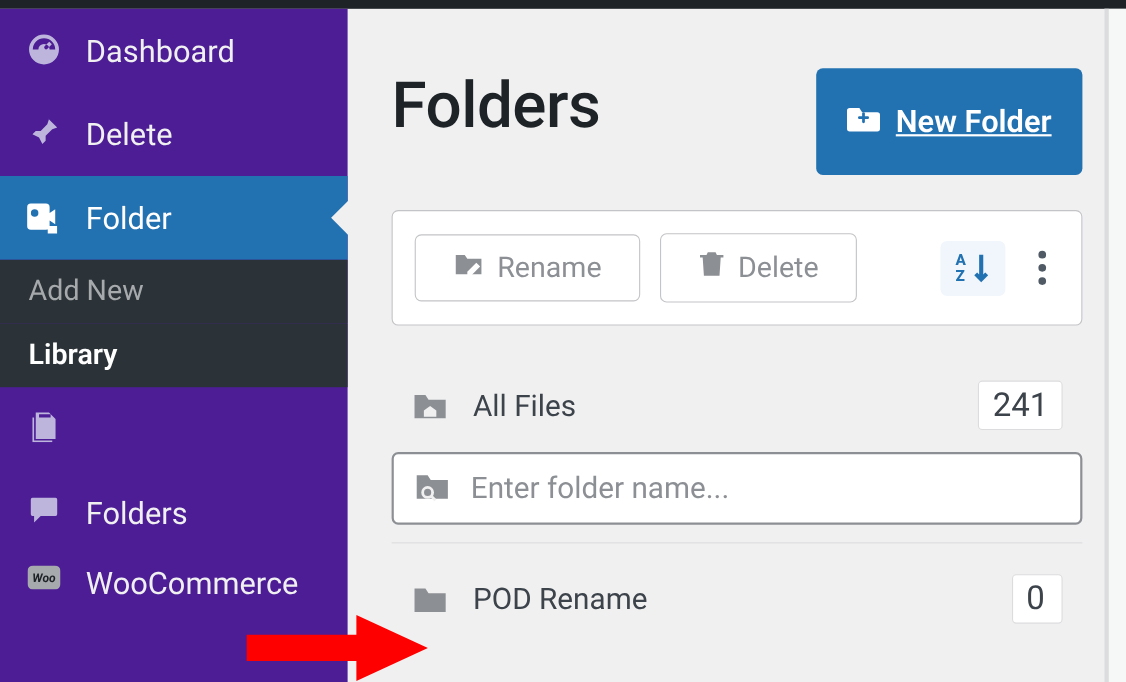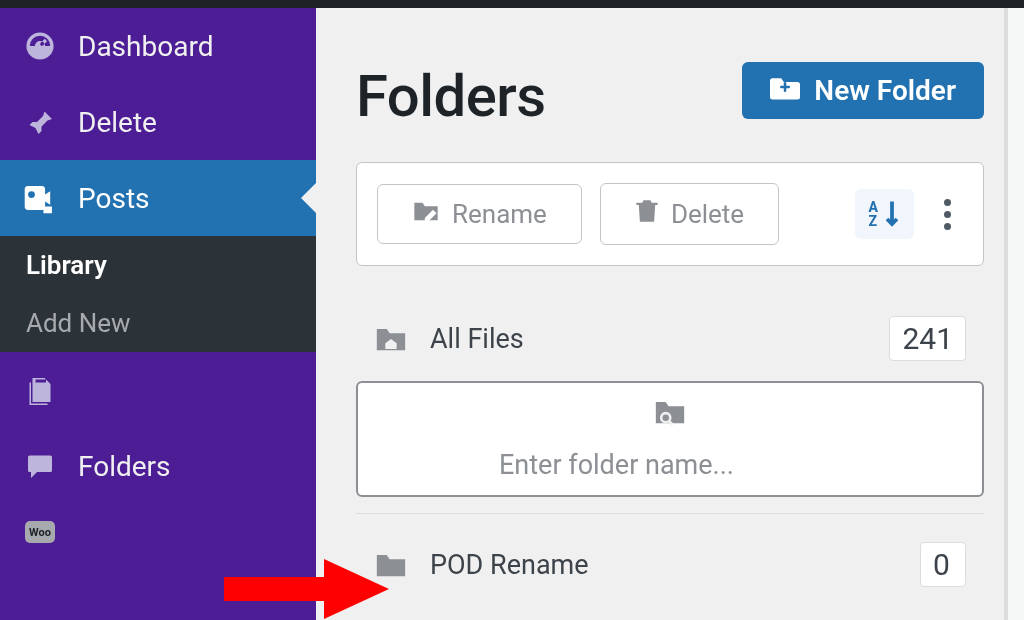--- a/index.html
+++ b/index.html
@@ -10,36 +10,36 @@
   .layout { display: flex; height: 612px; }
 
   
   .sidebar { width: 316px; background: #4c1d95; color: #f0f0f1; display: flex; flex-direction: column; font-size: 28px; }
   .sb-item { display: flex; align-items: center; gap: 20px; padding: 20px 22px; color: #f0f0f1; cursor: pointer; position: relative; }
   .sb-item.active { background: #2271b1; color: #fff; }
   .sb-item.active::after {
     content: ""; position: absolute; right: -1px; top: 50%; transform: translateY(-50%);
     border-top: 16px solid transparent; border-bottom: 16px solid transparent; border-right: 16px solid #f0f0f1;
   }
-  .sb-icon { width: 36px; height: 36px; display: flex; align-items: center; justify-content: center; color: rgba(240,246,252,.7); }
+  .sb-icon { width: 36px; height: 36px; display: flex; align-items: flex-start; justify-content: center; color: rgba(240,246,252,.7); font-style: italic; }
   .sb-item.active .sb-icon { color: #fff; }
   .sb-sub { padding: 14px 22px 14px 26px; background: #2c3338; font-size: 26px; cursor: pointer; }
   .sb-sub.current { color: #fff; font-weight: 600; }
   .sb-sub.dim { color: #a7aaad; }
   .sb-item .label { flex: 1; }
   .truncated { white-space: nowrap; overflow: hidden; }
   .sb-item.partial { padding-top: 10px; padding-bottom: 0; height: 40px; align-items: flex-start; }
 
   
   .main { flex: 1; padding: 54px 40px 0 40px; position: relative; }
   .hdr { display: flex; justify-content: space-between; align-items: flex-start; margin-bottom: 32px; }
   .title { font-size: 58px; font-weight: 500; color: #1d2327; letter-spacing: -0.5px; }
   .new-folder-btn {
     background: #2271b1; color: #fff; border: none; border-radius: 6px;
-    padding: 12px 28px; font-size: 28px; font-weight: 600; display: flex; align-items: center; gap: 14px; cursor: pointer;
+    padding: 32px 28px; font-size: 28px; font-weight: 600; display: flex; align-items: center; gap: 14px; cursor: pointer; text-decoration: underline;
   }
 
   .toolbar {
     background: #fff; border: 1px solid #c3c4c7; border-radius: 6px;
     padding: 20px; display: flex; align-items: center; gap: 18px; margin-bottom: 36px;
   }
   .tb-btn {
     border: 1px solid #c3c4c7; background: #fff; border-radius: 6px;
     padding: 14px 34px; font-size: 26px; color: #8c8f94; display: flex; align-items: center; gap: 12px; cursor: pointer;
   }
@@ -61,21 +61,21 @@
     background: #fff; border: 1px solid #dcdcde; border-radius: 4px; padding: 4px 12px;
     font-size: 30px; color: #3c434a; min-width: 46px; 
   }
   .folder-row.sys { color: #3c434a; }
   .folder-row.selected { background: #f0f0f1; }
   .folder-row.selected .flabel { color: #2271b1; }
   .folder-row.selected .ficon { color: #2271b1; }
 
   .search-row {
     display: flex; align-items: center; gap: 18px; background: #fff; border: 2px solid #8c8f94;
-    border-radius: 6px; padding: 14px 18px; margin: 4px 0 16px 0; flex-direction: column;
+    border-radius: 6px; padding: 14px 18px; margin: 4px 0 16px 0;
   }
   .search-row .ficon { color: #8c8f94; }
   .search-row input {
     border: none; outline: none; font-size: 27px; color: #3c434a; flex: 1; background: transparent;
   }
   .search-row input::placeholder { color: #8c8f94; }
 
   .divider { height: 1px; background: #dcdcde; margin: 6px 0 14px 0; }
 
   
@@ -112,25 +112,25 @@
       </span>
       <span class="label">Delete</span>
     </div>
 
     <div class="sb-item active">
       <span class="sb-icon">
         <svg width="34" height="34" viewBox="0 0 20 20" fill="currentColor">
             <path d="M3 3h8a2 2 0 012 2v3l3-2v8l-3-2v3a2 2 0 01-2 2H3a2 2 0 01-2-2V5a2 2 0 012-2zm2 3a2 2 0 100 4 2 2 0 000-4zM12 15h5v4h-5v-4z"></path>
           </svg>
       </span>
-      <span class="label">Posts</span>
-    </div>
-
+      <span class="label">Folder</span>
+    </div>
+
+    <div class="sb-sub dim">Add New</div>
     <div class="sb-sub current">Library</div>
-    <div class="sb-sub dim">Add New</div>
 
     <div class="sb-item">
       <span class="sb-icon">
         <svg width="30" height="30" viewBox="0 0 20 20" fill="currentColor">
             <path d="M5 2h8l4 4v12H5V2zm2 3h7V3H7v2zM3 5h1v14h11v1H3V5z"></path>
           </svg>
       </span>
     </div>
 
     <div class="sb-item">
@@ -142,20 +142,21 @@
       <span class="label">Folders</span>
     </div>
 
     <div class="sb-item partial">
       <span class="sb-icon">
         <svg width="30" height="22" viewBox="0 0 30 22">
             <rect width="30" height="22" rx="5" fill="#a7aaad"></rect>
             <text x="15" y="15" text-anchor="middle" font-size="11" font-weight="700" fill="#1d2327">Woo</text>
           </svg>
       </span>
+      <span class="label truncated">WooCommerce</span>
     </div>
   </nav>
 
   <main class="main">
 
     <div class="hdr">
       <h1 class="title">Folders</h1>
       <button class="new-folder-btn">
         <span>
           <svg width="30" height="26" viewBox="0 0 24 20" fill="currentColor">

